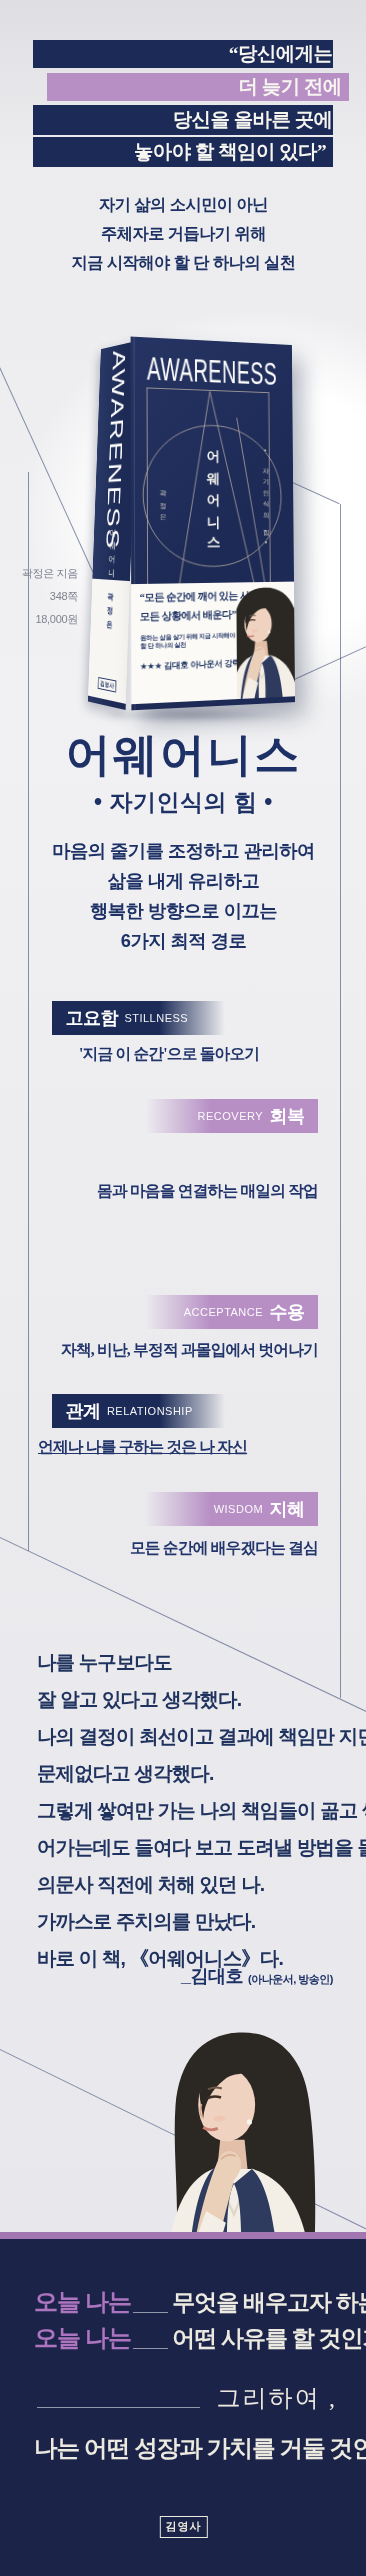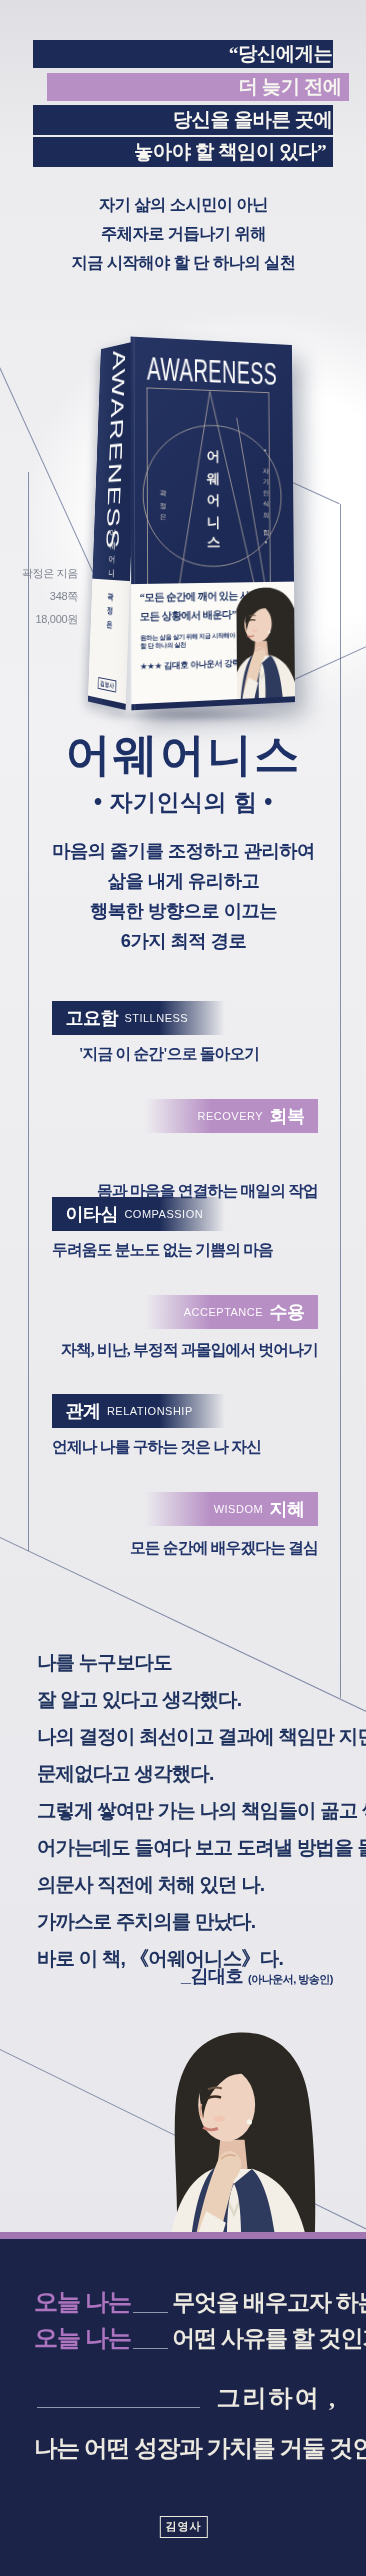--- a/index.html
+++ b/index.html
@@ -113,21 +113,21 @@
   .footer { position:absolute; left:0; top:2239px; width:367px; height:337px; background:#1b2448; z-index:6; }
   .q-row { position:absolute; display:flex; align-items:flex-end; white-space:nowrap; }
   .q-prefix { font-family:"Liberation Serif","DejaVu Serif",serif; font-weight:bold; font-size:24px;
     color:#ad74c0; letter-spacing:-1px; }
   .q-under { display:inline-block; width:35px; border-bottom:1.6px solid #9298ac; margin:0 4.2px 5.2px 2.1px; }
   .q-text { font-family:"Liberation Serif","DejaVu Serif",serif; font-weight:bold; font-size:23px;
     color:#ece9e0; letter-spacing:-1px; }
   .q1 { left:34px; top:2286px; } .q2 { left:34px; top:2322px; }
   .conj-row { left:37px; top:2382px; right:30px; position:absolute; display:flex; align-items:flex-end; }
   .conj-under { flex:1; border-bottom:1.6px solid #9298ac; margin:0 8.4px 6.3px 0; }
-  .conj-text { font-family:"Liberation Serif","DejaVu Serif",serif; font-weight:bold; font-size:24px;
+  .conj-text { font-family:"Liberation Serif","DejaVu Serif",serif; font-weight:normal; font-size:24px;
     color:#ece9e0; letter-spacing:2.1px; white-space:nowrap;margin-left:8px; }
   .final-q { position:absolute; left:34px; top:2432px; font-family:"Liberation Serif","DejaVu Serif",serif;
     font-weight:bold; font-size:23.6px; color:#ece9e0; letter-spacing:-1px; white-space:nowrap; }
   .pub-logo { position:absolute; left:50%; top:2516px; transform:translateX(-50%);
     border:1.3px solid #eceadf; color:#eceadf; font-size:11px; font-weight:bold;
     padding:2.1px 5.2px 3.1px; letter-spacing:1px; }
 </style>
 </head>
 <body>
 
@@ -214,40 +214,34 @@
   </div>
   <div class="kdesc" style="left:52px; top:1044px;margin-left:27px;">'지금 이 순간'으로 돌아오기</div>
 
   <div class="kbar kbar-right" style="top:1099px;">
     <span class="en">RECOVERY</span>
       <span class="gap"></span>
     <span class="kr">회복</span>
   </div>
   <div class="kdesc kdesc-r" style="top:1181px;">몸과 마음을 연결하는 매일의 작업</div>
 
-  <div class="kbar kbar-left" style="top:1197px;">
-    <span class="kr">이타심</span>
-      <span class="gap"></span>
-    <span class="en">COMPASSION</span>
-  </div>
-  <div class="kdesc" style="left:52px; top:1240px;">두려움도 분노도 없는 기쁨의 마음</div>
 
   <div class="kbar kbar-right" style="top:1295px;">
     <span class="en">ACCEPTANCE</span>
       <span class="gap"></span>
     <span class="kr">수용</span>
   </div>
   <div class="kdesc kdesc-r" style="top:1340px;">자책, 비난, 부정적 과몰입에서 벗어나기</div>
 
   <div class="kbar kbar-left" style="top:1394px;">
     <span class="kr">관계</span>
       <span class="gap"></span>
     <span class="en">RELATIONSHIP</span>
   </div>
-  <div class="kdesc" style="left:52px; top:1437px;">언제나 나를 구하는 것은 나 자신</div>
+  <div class="kdesc" style="left:38px; top:1437px;text-decoration:underline;">언제나 나를 구하는 것은 나 자신</div>
 
   <div class="kbar kbar-right" style="top:1492px;">
     <span class="en">WISDOM</span>
       <span class="gap"></span>
     <span class="kr">지혜</span>
   </div>
   <div class="kdesc kdesc-r" style="top:1538px;">모든 순간에 배우겠다는 결심</div>
 
   <div class="testimonial">
     <div>나를 누구보다도</div>

